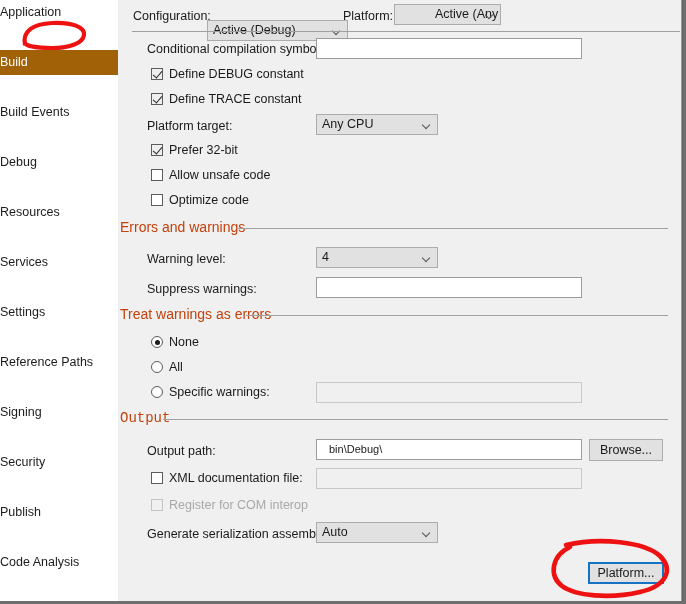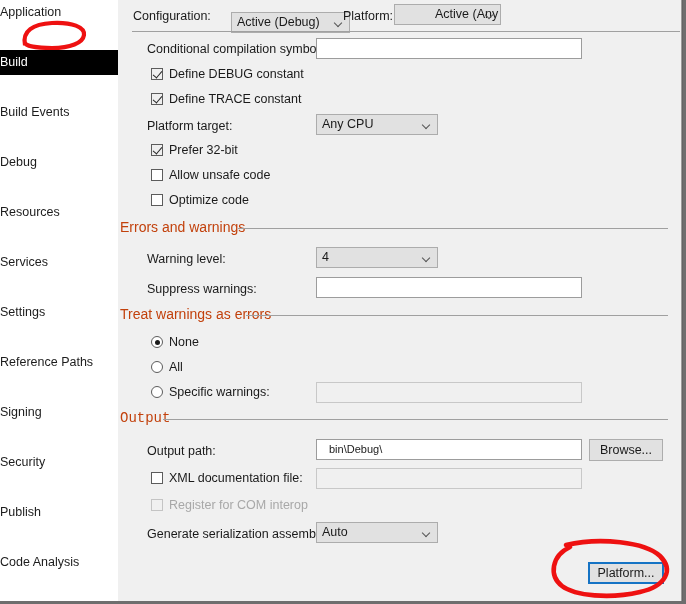--- a/index.html
+++ b/index.html
@@ -48,21 +48,21 @@
   .cat {
     position: relative;
     height: 25px;
     line-height: 25px;
     font-size: 12.5px;
     color: #1c1c1c;
     white-space: nowrap;
   }
   .cat.selected {
     color: #ffffff;
-    background: #000000;
+    background: #a16207;
     width: 118px;
     box-sizing: border-box;
   }
   .cat.selected .arrow {
     position: absolute;
     right: -9px;
     top: 0;
     width: 0;
     height: 0;
     border-top: 12px solid transparent;
@@ -305,21 +305,21 @@
 
     <div class="cat" style="top:275px">
       <span>Code Analysis</span>
     </div>
   </div>
 
   <div id="pane">
 
     <div class="lbl" style="left:15px; top:8px;">Configuration:</div>
 
-    <div class="combo" style="left:89px; top:12px; width:119px;margin-left:24px;">
+    <div class="combo" style="left:89px; top:20px; width:141px;">
       <span>Active (Debug)</span>
       <span class="chev"></span>
     </div>
 
     <div class="lbl" style="left:225px; top:8px;">Platform:</div>
 
     <div class="combo" style="left:276px; top:4px; width:107px;padding-left:40px;">
       <span>Active (Any CPU)</span>
       <span class="chev"></span>
     </div>

